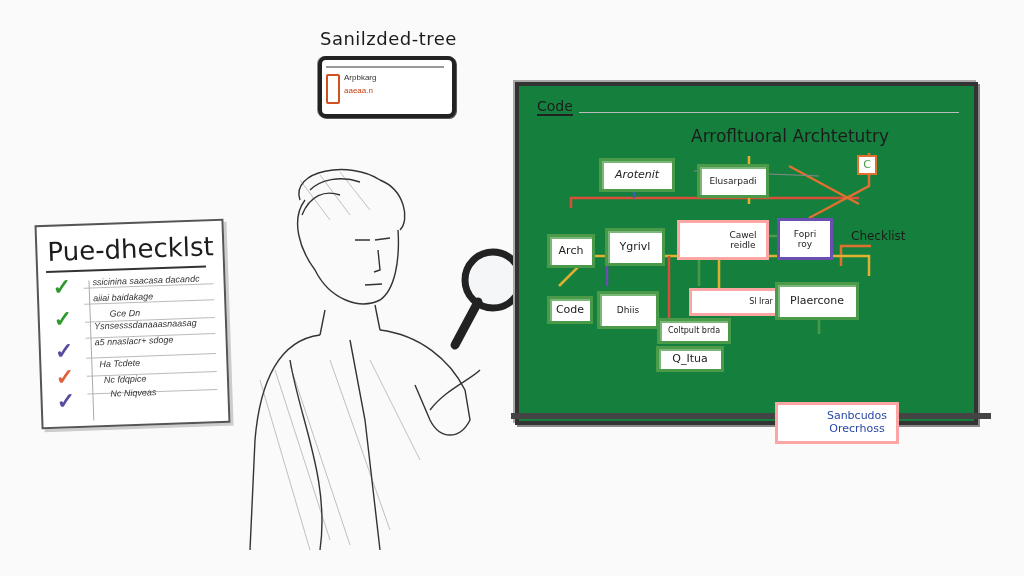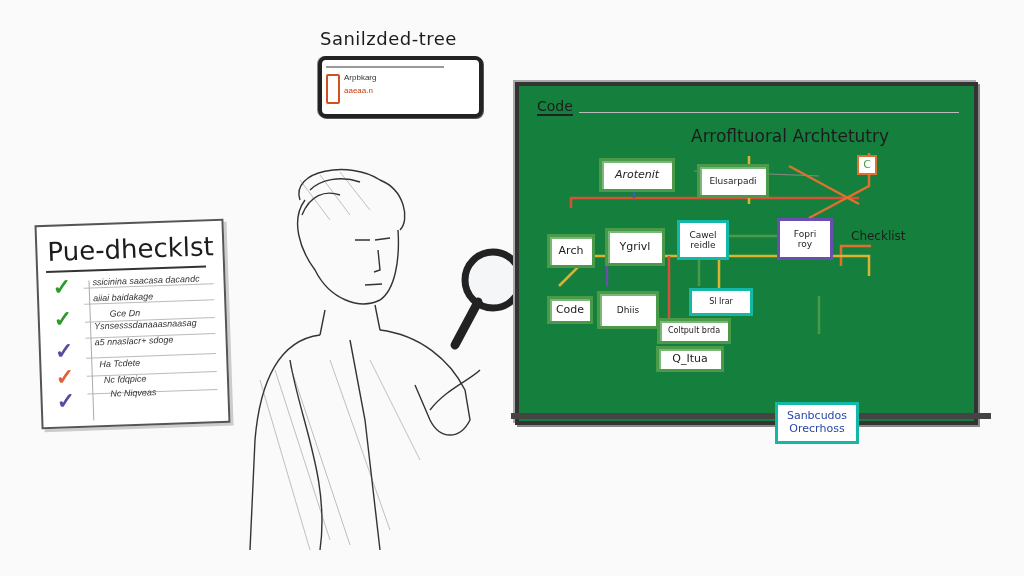--- a/index.html
+++ b/index.html
@@ -2,32 +2,32 @@
 <html><head>
 <meta charset="utf-8">
 <style>
   html,body{margin:0;padding:0;}
   body{width:1024px;height:576px;background:#fafafa;position:relative;overflow:hidden;font-family:"Liberation Sans",sans-serif;}
   .abs{position:absolute;}
   .hand{font-family:"DejaVu Sans",sans-serif;color:#1c1c1c;}
   .sk{border:2px solid #2a2a2a;box-shadow:1px 1px 0 #555, -1px 0 0 #888;}
   .node{position:absolute;background:#fff;font-size:11px;color:#222;display:flex;align-items:center;justify-content:center;text-align:center;line-height:1.15;font-family:"DejaVu Sans",sans-serif;}
   .g{border:3px solid #4a9a4a;box-shadow:2px 2px 0 #7ab87a inset;}
-  .b{border:3px solid #14b8a6;}
+  .b{border:3px solid #fca5a5;padding-left:40px;}
   .p{border:3px solid #6a4fb0;}
   .o{border:2px solid #e07030;}
   .chk{position:absolute;font-size:22px;font-weight:bold;}
   .line{position:absolute;height:1px;background:#bbb;}
   .item{position:absolute;font-size:9px;font-style:italic;color:#333;}
 </style>
 </head>
 <body>
 
 <div class="abs hand" style="left:320px;top:28px;font-size:18px;letter-spacing:0.5px;">Sanilzded-tree</div>
-<div class="abs sk" style="left:318px;top:56px;width:130px;height:54px;border-radius:8px;border:4px solid #222;background:#fff;padding-left:27px;">
+<div class="abs sk" style="left:318px;top:56px;width:130px;height:54px;border-radius:8px;border:4px solid #222;background:#fff;">
   <div class="abs" style="left:4px;top:6px;width:118px;height:2px;background:#999;"></div>
   <div class="abs" style="left:4px;top:14px;width:10px;height:26px;border:2px solid #d05020;border-radius:2px;"></div>
   <div class="abs" style="left:22px;top:13px;font-size:8px;color:#333;">Arpbkarg</div>
   <div class="abs" style="left:22px;top:26px;font-size:8px;color:#c84010;">aaeaa.n</div>
 </div>
 
 <div class="abs" style="left:38px;top:222px;width:185px;height:200px;background:#fff;border:2px solid #555;transform:rotate(-2deg);box-shadow:3px 3px 0 #ccc;">
   <div class="abs hand" style="left:10px;top:10px;font-size:26px;">Pue-dhecklst</div>
   <div class="abs" style="left:8px;top:44px;width:160px;height:2px;background:#333;"></div>
   <div class="line" style="left:45px;top:62px;width:130px;"></div>
@@ -110,17 +110,18 @@
   <div class="node o" style="left:338px;top:69px;width:16px;height:16px;color:#4a9a4a;">C</div>
   <div class="node g" style="left:28px;top:148px;width:42px;height:28px;text-align:center;">Arch</div>
   <div class="node g" style="left:86px;top:142px;width:54px;height:32px;">Ygrivl</div>
   <div class="node b" style="left:158px;top:134px;width:46px;height:34px;white-space:pre;font-size:9px;">Cawel
 reidle</div>
   <div class="node p" style="left:258px;top:132px;width:50px;height:36px;white-space:pre;font-size:9px;">Fopri
 roy</div>
   <div class="node g" style="left:28px;top:210px;width:40px;height:22px;">Code</div>
   <div class="node g" style="left:78px;top:205px;width:56px;height:32px;font-size:9px;">Dhiis</div>
   <div class="node b" style="left:170px;top:202px;width:58px;height:22px;font-size:8px;">Sl  Irar</div>
+  <div class="node g" style="left:256px;top:196px;width:78px;height:32px;">Plaercone</div>
   <div class="node g" style="left:138px;top:232px;width:68px;height:20px;font-size:8px;">Coltpult brda</div>
   <div class="node g" style="left:137px;top:260px;width:62px;height:20px;">Q_Itua</div>
   <div class="node b" style="left:256px;top:268px;width:78px;height:36px;white-space:pre;color:#2848a8;margin-top:48px;">Sanbcudos
 Orecrhoss</div>
 </div>
 
 </body></html>

